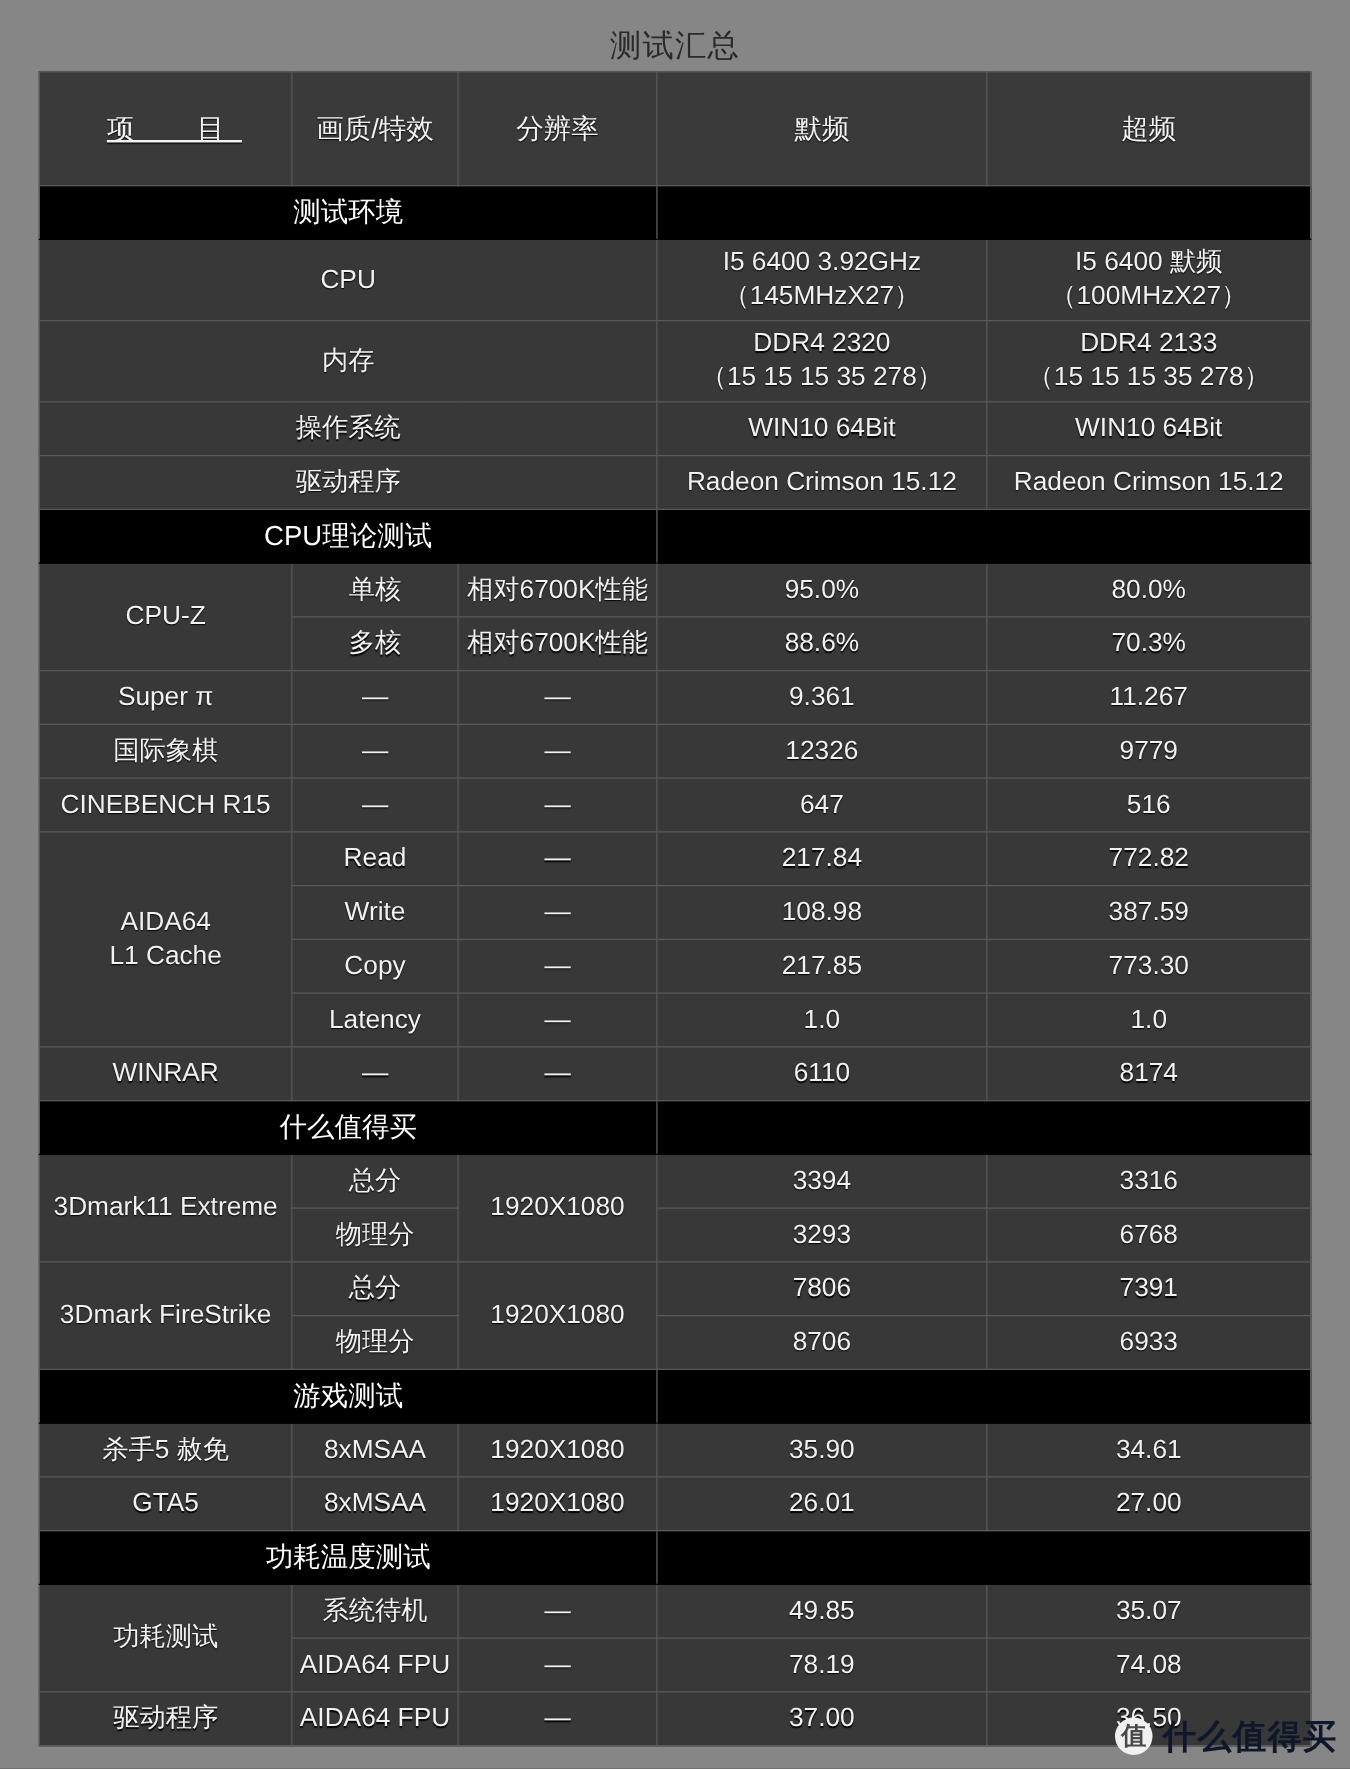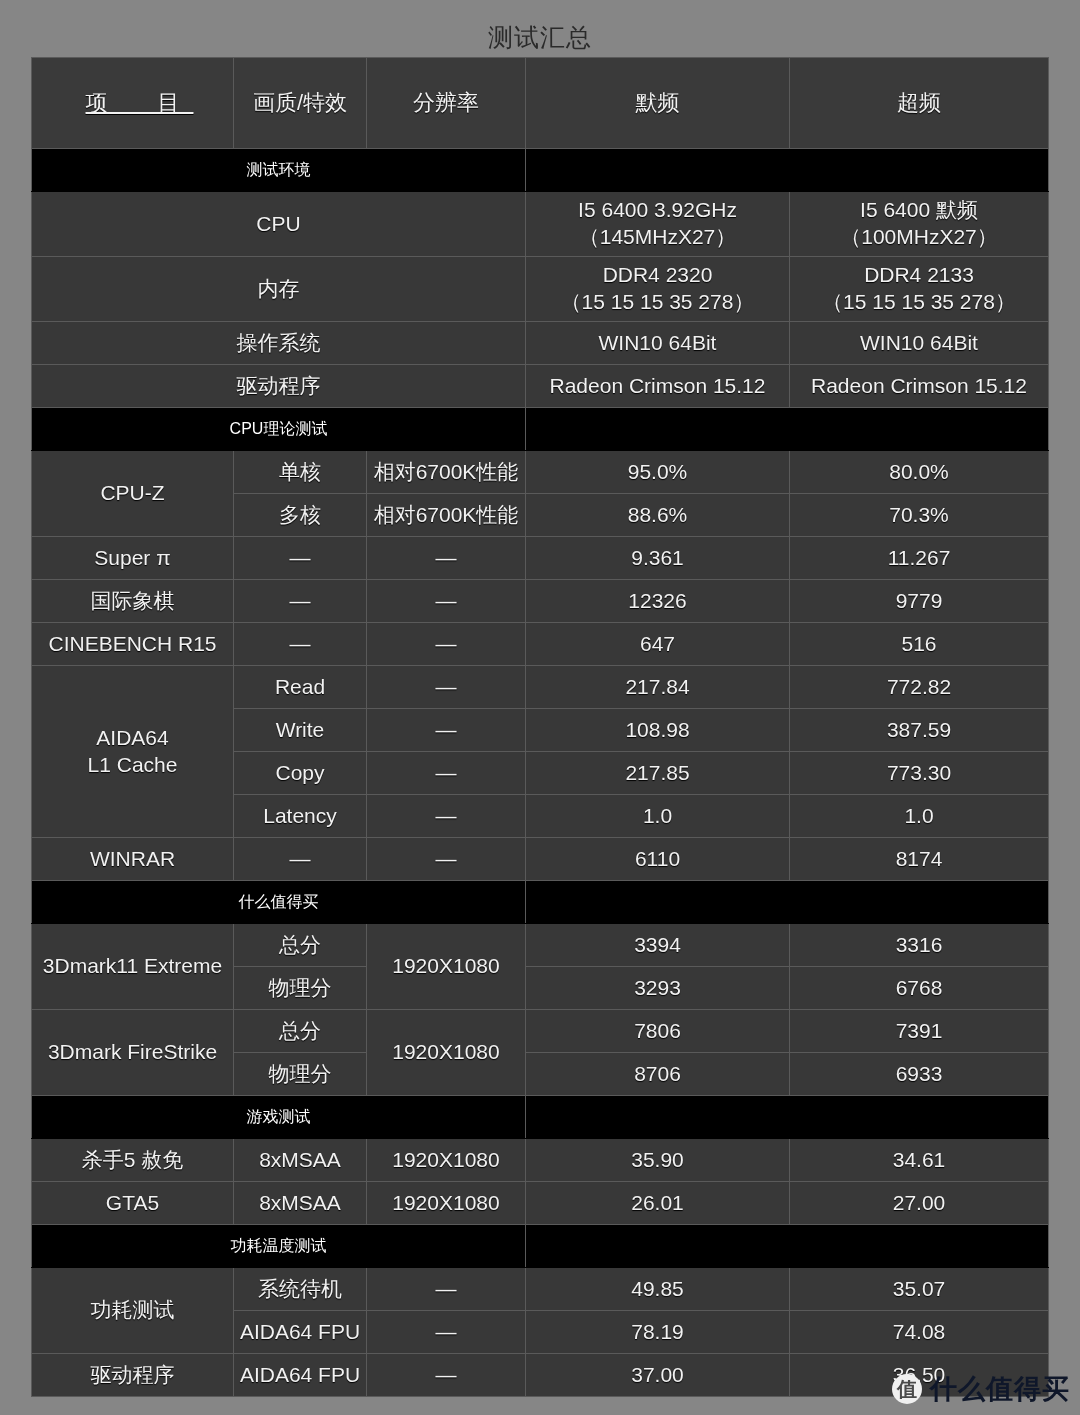--- a/index.html
+++ b/index.html
@@ -49,21 +49,21 @@
     height: 90px;
     font-size: 22px;
     background: #3a3a3a;
   }
   #summary-table td.section {
     background: #000000;
     border-color: #000000;
     border-left-color: #5a5a5a;
     border-right-color: #5a5a5a;
     height: 42px;
-    font-size: 16px;
+    font-size: 22px;
     color: #ffffff;
     text-align: center;
   }
   #summary-table td.sectionfill {
     background: #000000;
     border-color: #000000;
     border-right-color: #5a5a5a;
   }
   #summary-table td.r1 { height: 42px; }
   #summary-table td.r2 { height: 64px; }

